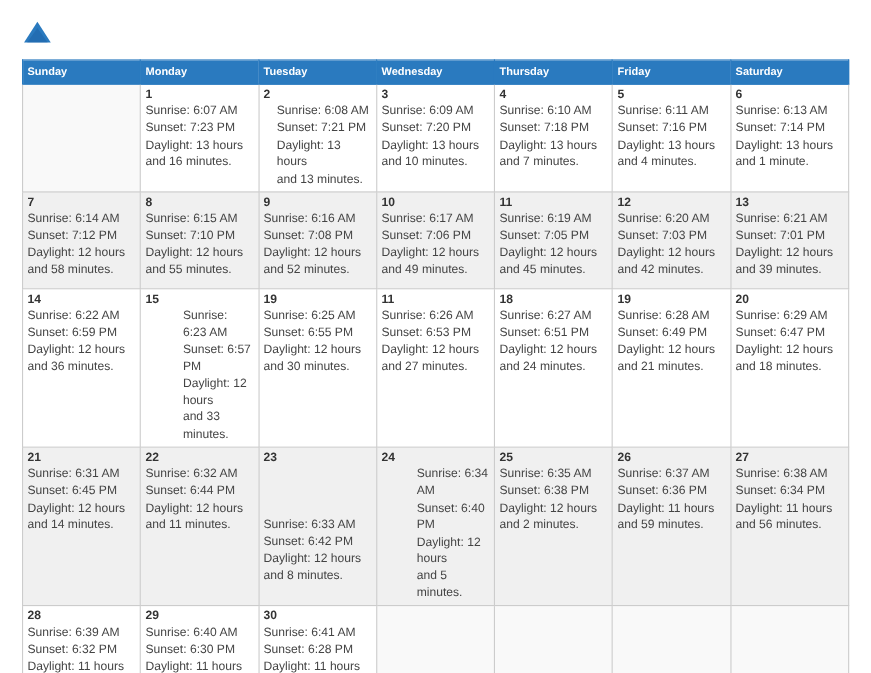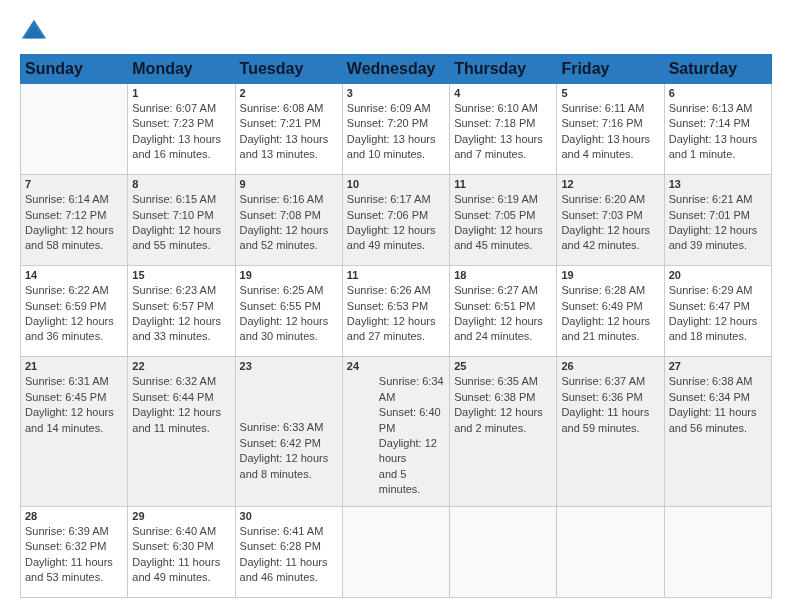--- a/index.html
+++ b/index.html
@@ -62,22 +62,22 @@
     }
     .calendar {
       flex: 1;
       border: 1px solid #ccc;
       border-collapse: collapse;
       width: 100%;
       table-layout: fixed;
     }
     .calendar th {
       background: #2a7abf;
-      color: #0f172a;
-      font-size: 16px;
+      color: #ffffff;
+      font-size: 10px;
       padding: 5px 4px;
       text-align: left;
       border: 1px solid #2a7abf;
     }
     .calendar td {
       vertical-align: top;
       border: 1px solid #ccc;
       padding: 3px 4px;
       font-size: 9.5px;
       color: #333;
@@ -139,21 +139,21 @@
           <td class="empty-cell"></td>
           <td>
             <span class="day-num">1</span>
             <div class="day-info" style="white-space: pre-line;">Sunrise: 6:07 AM
 Sunset: 7:23 PM
 Daylight: 13 hours
 and 16 minutes.</div>
           </td>
           <td>
             <span class="day-num">2</span>
-            <div class="day-info" style="white-space: pre-line;">Sunrise: 6:08 AM
+            <div class="day-info" style="white-space: pre-line; margin-left: 12px;">Sunrise: 6:08 AM
 Sunset: 7:21 PM
 Daylight: 13 hours
 and 13 minutes.</div>
           </td>
           <td>
             <span class="day-num">3</span>
             <div class="day-info" style="white-space: pre-line;">Sunrise: 6:09 AM
 Sunset: 7:20 PM
 Daylight: 13 hours
 and 10 minutes.</div>
@@ -234,21 +234,21 @@
         <tr>
           <td>
             <span class="day-num">14</span>
             <div class="day-info" style="white-space: pre-line;">Sunrise: 6:22 AM
 Sunset: 6:59 PM
 Daylight: 12 hours
 and 36 minutes.</div>
           </td>
           <td>
             <span class="day-num">15</span>
-            <div class="day-info" style="white-space: pre-line;">Sunrise: 6:23 AM
+            <div class="day-info" style="white-space: pre-line; margin-left: 34px;">Sunrise: 6:23 AM
 Sunset: 6:57 PM
 Daylight: 12 hours
 and 33 minutes.</div>
           </td>
           <td>
             <span class="day-num">19</span>
             <div class="day-info" style="white-space: pre-line;">Sunrise: 6:25 AM
 Sunset: 6:55 PM
 Daylight: 12 hours
 and 30 minutes.</div>

